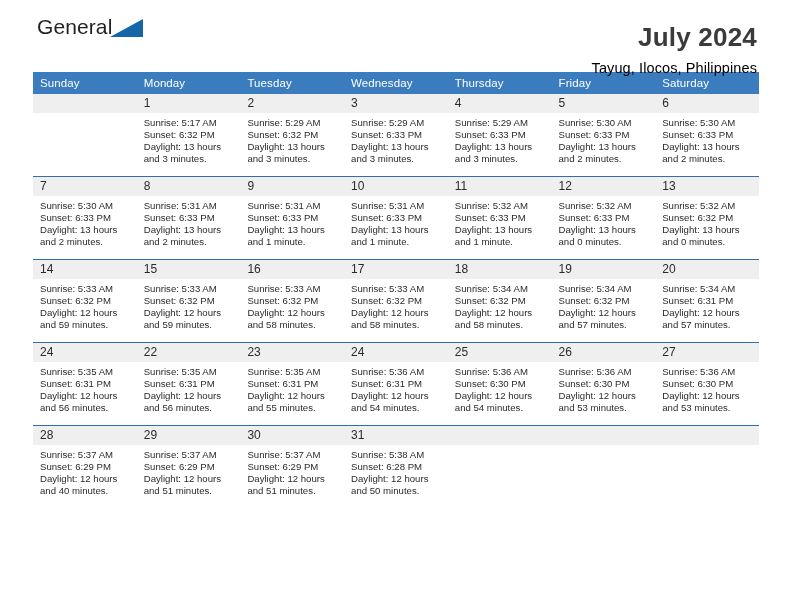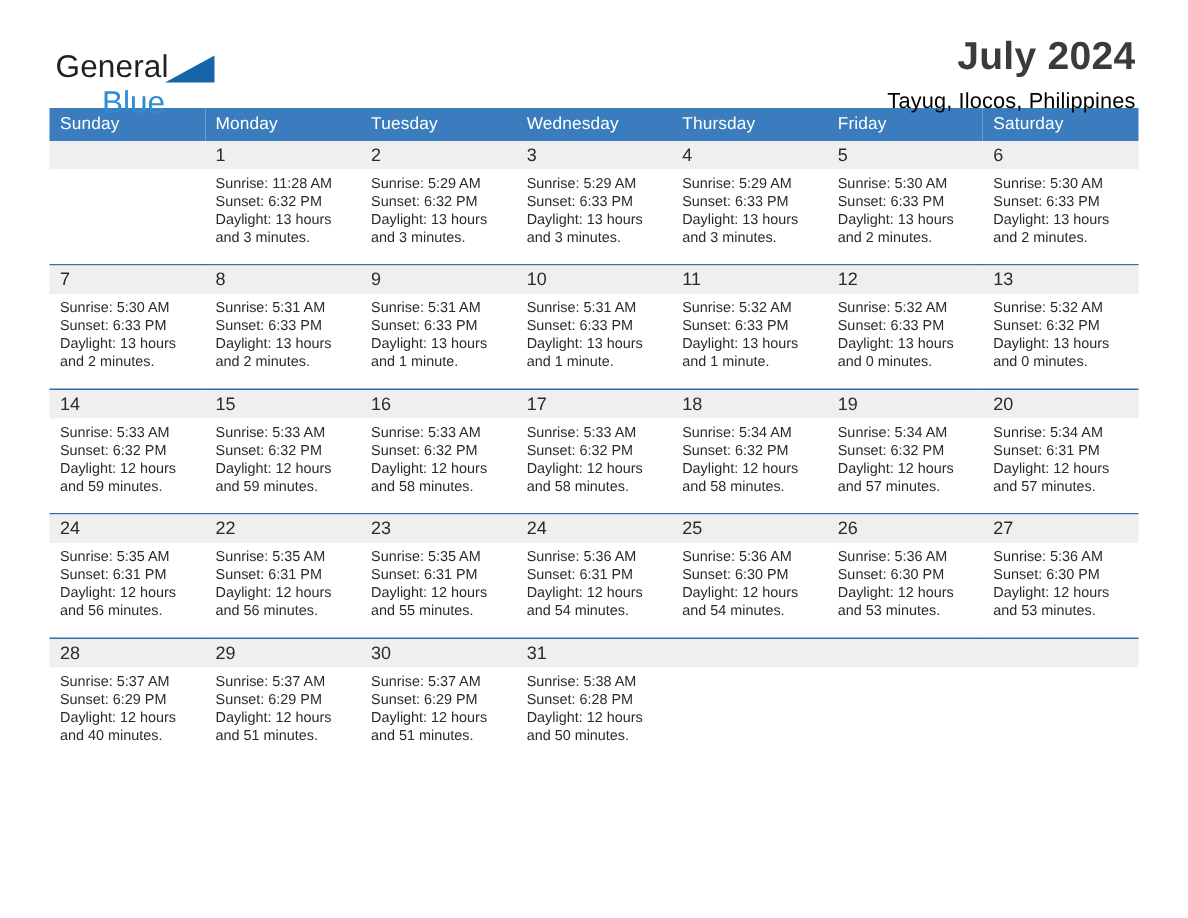--- a/index.html
+++ b/index.html
@@ -27,21 +27,21 @@
   .header {
     position: relative;
     height: 72px;
     padding-top: 22px;
     box-sizing: border-box;
   }
 
   .logo {
     position: absolute;
     left: 4px;
-    top: 34px;
+    top: 16px;
     width: 130px;
     height: 46px;
     line-height: 1;
   }
   .logo-row1 {
     position: relative;
     font-size: 21px;
     color: #231f20;
     letter-spacing: .1px;
     height: 23px;
@@ -142,21 +142,20 @@
 
 <div class="page">
 
   <div class="header">
 
     <div class="logo">
       <div class="logo-row1">
         <span>General</span>
         <span class="logo-tri"></span>
       </div>
-      <div class="logo-row2">Blue</div>
     </div>
 
     <div class="title-block">
       <div class="cal-title">July 2024</div>
       <div class="cal-subtitle">Tayug, Ilocos, Philippines</div>
     </div>
   </div>
 
   <table class="cal">
     <colgroup>
@@ -195,21 +194,21 @@
         <td>6</td>
       </tr>
       <tr class="info-row">
         <td>
           <div></div>
           <div></div>
           <div class="dl"></div>
           <div class="dl"></div>
         </td>
         <td>
-          <div>Sunrise: 11:28 AM</div>
+          <div>Sunrise: 5:17 AM</div>
           <div>Sunset: 6:32 PM</div>
           <div class="dl">Daylight: 13 hours</div>
           <div class="dl">and 3 minutes.</div>
         </td>
         <td>
           <div>Sunrise: 5:29 AM</div>
           <div>Sunset: 6:32 PM</div>
           <div class="dl">Daylight: 13 hours</div>
           <div class="dl">and 3 minutes.</div>
         </td>

